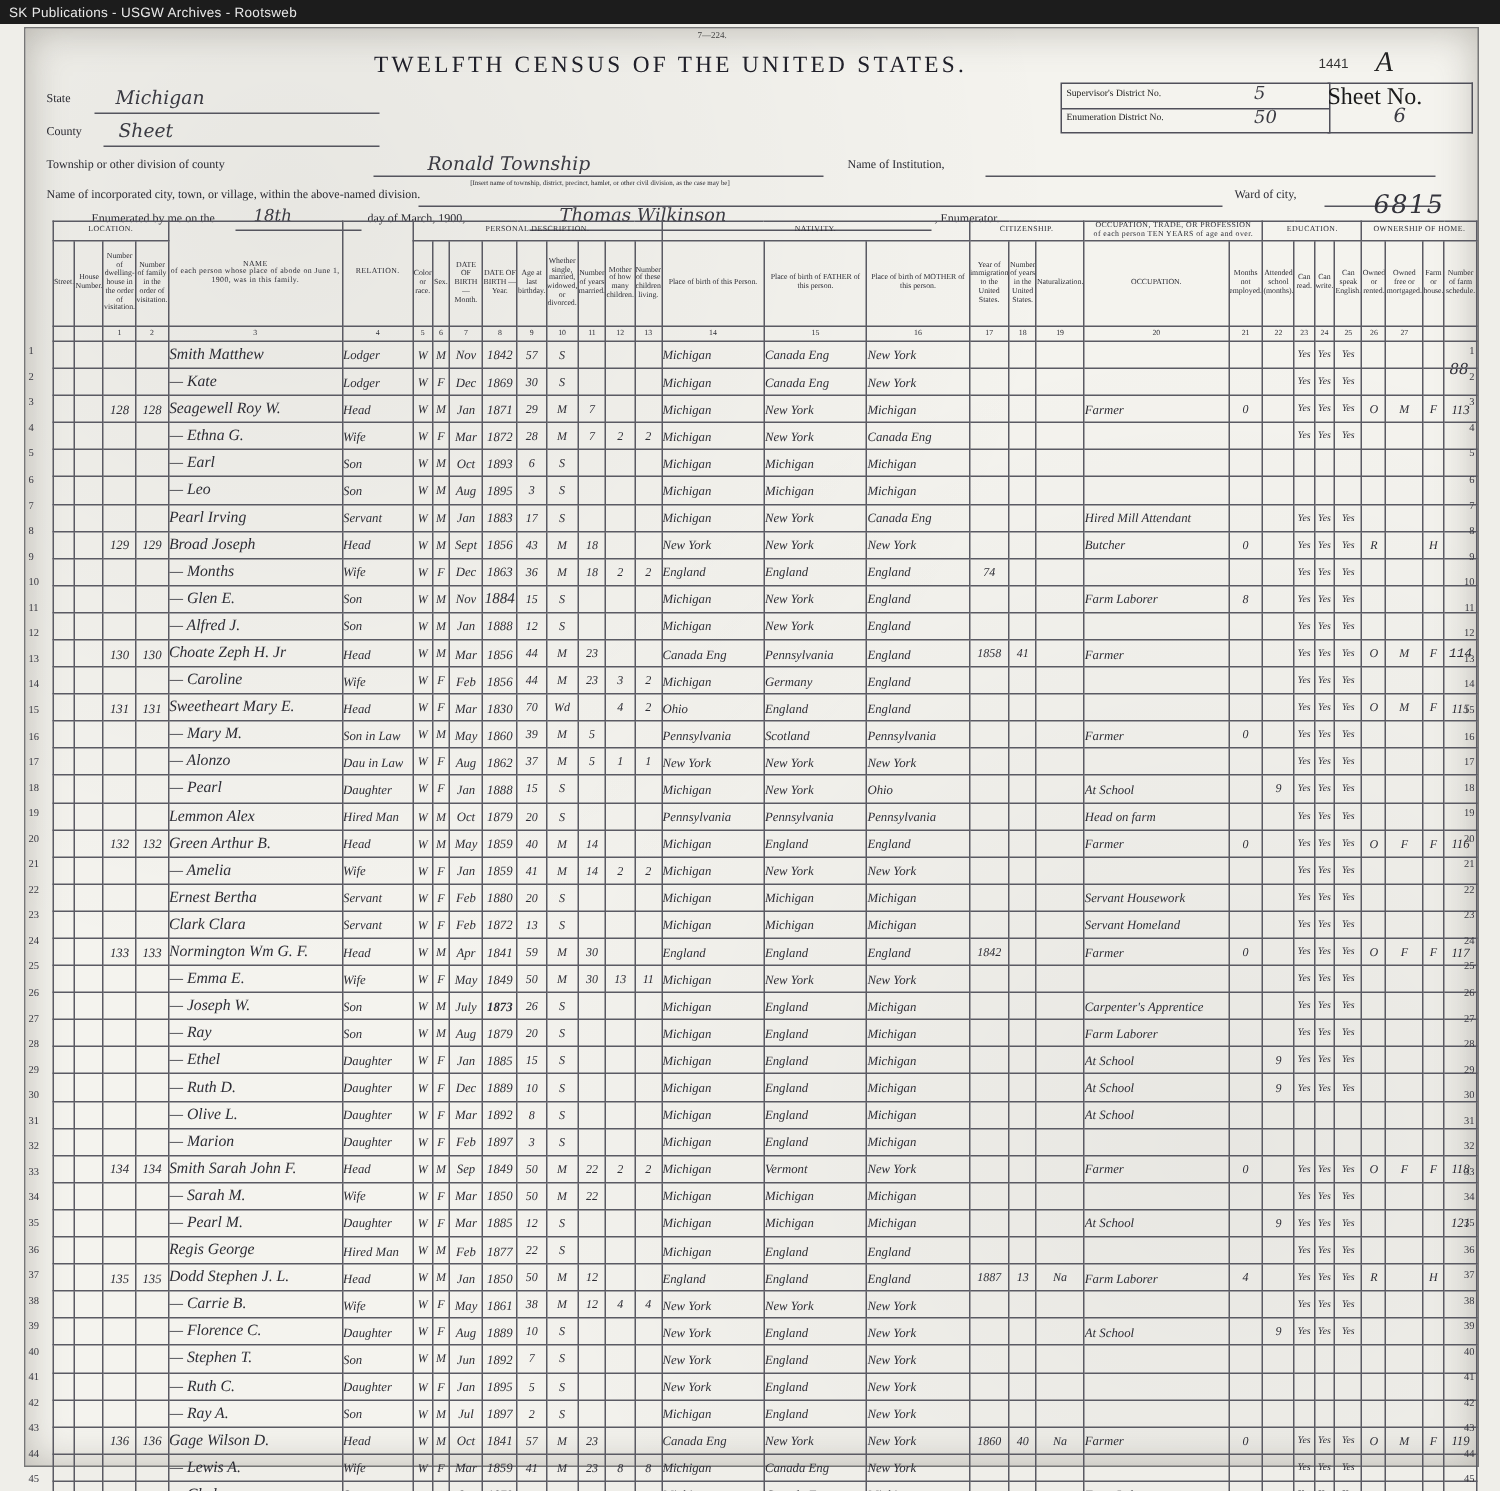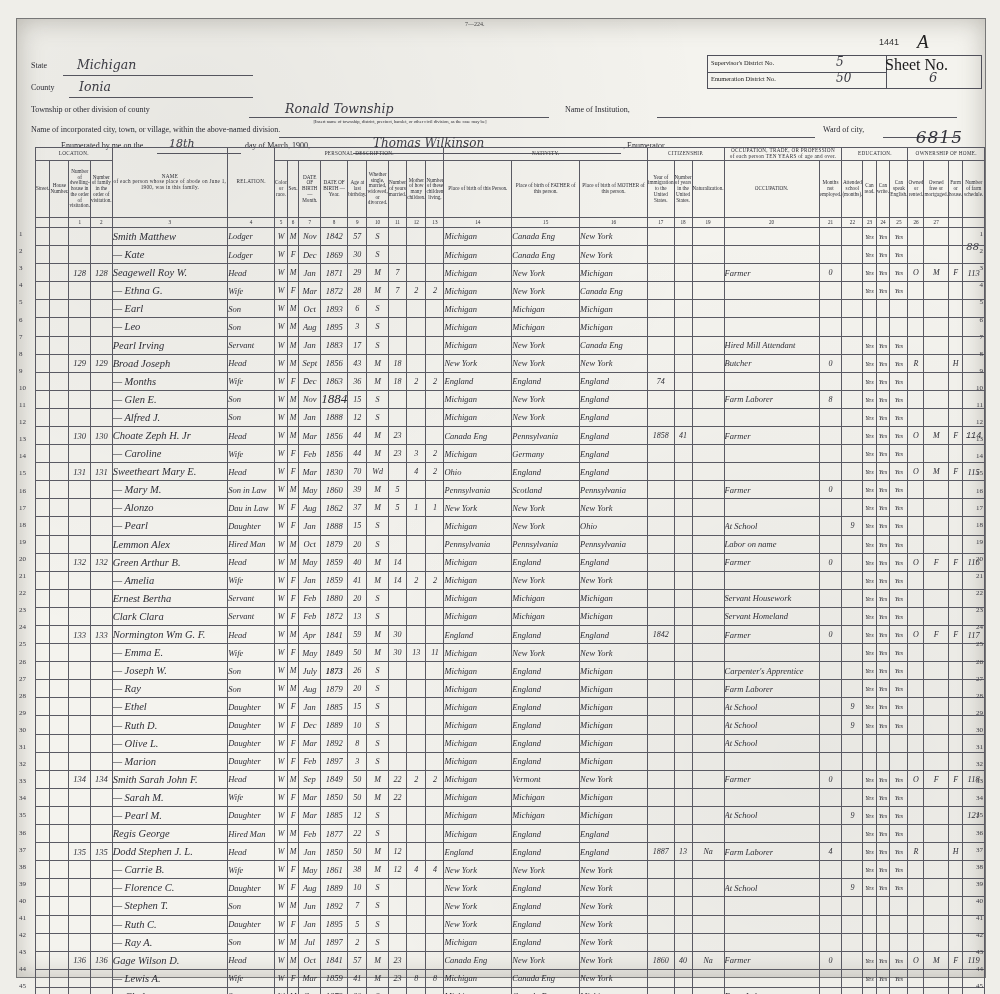--- a/index.html
+++ b/index.html
@@ -56,34 +56,36 @@
   .sidenum{position:absolute;left:2px;font-size:7px;color:#3a3a42;font-family:"Liberation Serif",serif;}
 
   .stamp{position:absolute;right:22px;top:108px;font-size:17px;color:#33333b;font-family:"DejaVu Serif",serif;font-style:italic;letter-spacing:1px;}
   .cnt88{position:absolute;right:6px;top:222px;font-size:10px;font-family:"DejaVu Serif",serif;color:#33333b;}
 </style>
 </head>
 <body>
 
 <div class="page">
 
+  <div class="topbar">SK Publications - USGW Archives - Rootsweb</div>
 
   <div class="sheet">
 
     <div class="formnum">7—224.</div>
+    <div class="hdr-title">TWELFTH CENSUS OF THE UNITED STATES.</div>
     <div class="sheet-code">1441</div>
     <div class="big-a hand">A</div>
 
     <div class="lbl" style="left:14px;top:42px;">State</div>
     <div class="rule" style="left:46px;top:56px;width:190px;"></div>
     <div class="hv hand" style="left:60px;top:38px;">Michigan</div>
 
     <div class="lbl" style="left:14px;top:64px;">County</div>
     <div class="rule" style="left:52px;top:78px;width:184px;"></div>
-    <div class="hv hand" style="left:62px;top:60px;">Ionia</div>
+    <div class="hv hand" style="left:62px;top:60px;">Sheet</div>
 
     <div class="lbl" style="left:14px;top:86px;">Township or other division of county</div>
     <div class="rule" style="left:232px;top:98px;width:300px;"></div>
     <div class="hv hand" style="left:268px;top:82px;">Ronald Township</div>
     <div class="lbl tiny" style="left:238px;top:100px;width:290px;text-align:center;font-size:4.6px;">[Insert name of township, district, precinct, hamlet, or other civil division, as the case may be]</div>
     <div class="lbl" style="left:548px;top:86px;">Name of Institution,</div>
     <div class="rule" style="left:640px;top:98px;width:300px;"></div>
 
     <div class="lbl" style="left:14px;top:106px;">Name of incorporated city, town, or village, within the above-named division.</div>
     <div class="rule" style="left:262px;top:118px;width:536px;"></div>
@@ -534,21 +536,21 @@
           <tr class="drow">
             <td class="c"></td>
             <td class="c"></td>
             <td class="c hand" style="font-size: 8.5px;"></td>
             <td class="c hand" style="font-size: 8.5px;"></td>
             <td class="cell-h hand" style="font-size: 10.5px;">— Glen E.</td>
             <td class="l hand" style="font-size: 8.5px;">Son</td>
             <td class="c hand" style="font-size: 8px;">W</td>
             <td class="c hand" style="font-size: 8px;">M</td>
             <td class="c hand" style="font-size: 8.5px;">Nov</td>
-            <td class="c hand" style="font-size: 13px;">1884</td>
+            <td class="c hand" style="font-size: 10px;">1884</td>
             <td class="c hand" style="font-size: 8px;">15</td>
             <td class="c hand" style="font-size: 8px;">S</td>
             <td class="c hand" style="font-size: 8px;"></td>
             <td class="c hand" style="font-size: 8px;"></td>
             <td class="c hand" style="font-size: 8px;"></td>
             <td class="l hand" style="font-size: 8.5px;">Michigan</td>
             <td class="l hand" style="font-size: 8.5px;">New York</td>
             <td class="l hand" style="font-size: 8.5px;">England</td>
             <td class="c hand" style="font-size: 8px;"></td>
             <td class="c hand" style="font-size: 8px;"></td>
@@ -810,21 +812,21 @@
             <td class="c hand" style="font-size: 8px;">S</td>
             <td class="c hand" style="font-size: 8px;"></td>
             <td class="c hand" style="font-size: 8px;"></td>
             <td class="c hand" style="font-size: 8px;"></td>
             <td class="l hand" style="font-size: 8.5px;">Pennsylvania</td>
             <td class="l hand" style="font-size: 8.5px;">Pennsylvania</td>
             <td class="l hand" style="font-size: 8.5px;">Pennsylvania</td>
             <td class="c hand" style="font-size: 8px;"></td>
             <td class="c hand" style="font-size: 8px;"></td>
             <td class="c hand" style="font-size: 8px;"></td>
-            <td class="l hand" style="font-size: 8.5px;">Labor on name</td>
+            <td class="l hand" style="font-size: 8.5px;">Head on farm</td>
             <td class="c hand" style="font-size: 8px;"></td>
             <td class="c hand" style="font-size: 8px;"></td>
             <td class="c hand" style="font-size: 6.5px;">Yes</td>
             <td class="c hand" style="font-size: 6.5px;">Yes</td>
             <td class="c hand" style="font-size: 6.5px;">Yes</td>
             <td class="c hand" style="font-size: 8px;"></td>
             <td class="c hand" style="font-size: 8px;"></td>
             <td class="c hand" style="font-size: 8px;"></td>
             <td class="c hand" style="font-size: 8.5px;"></td>
           </tr>

